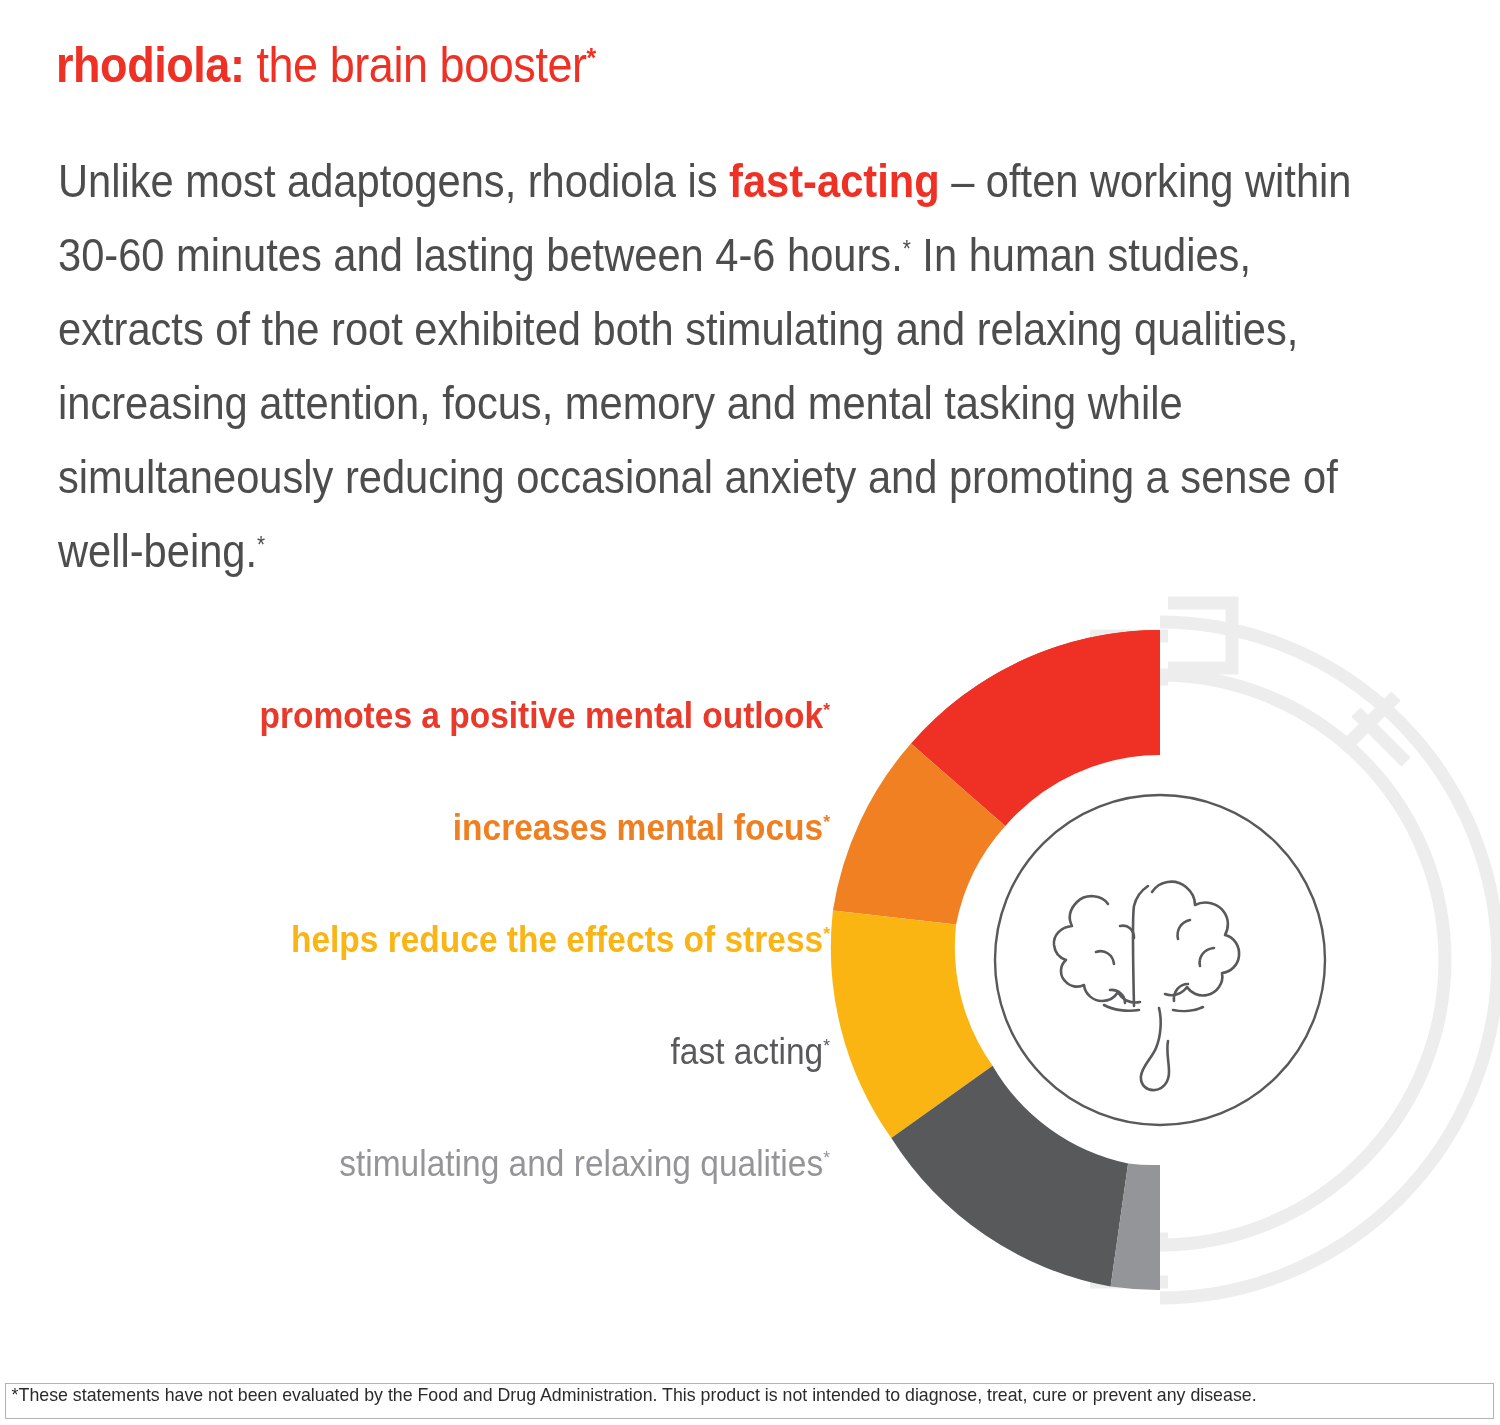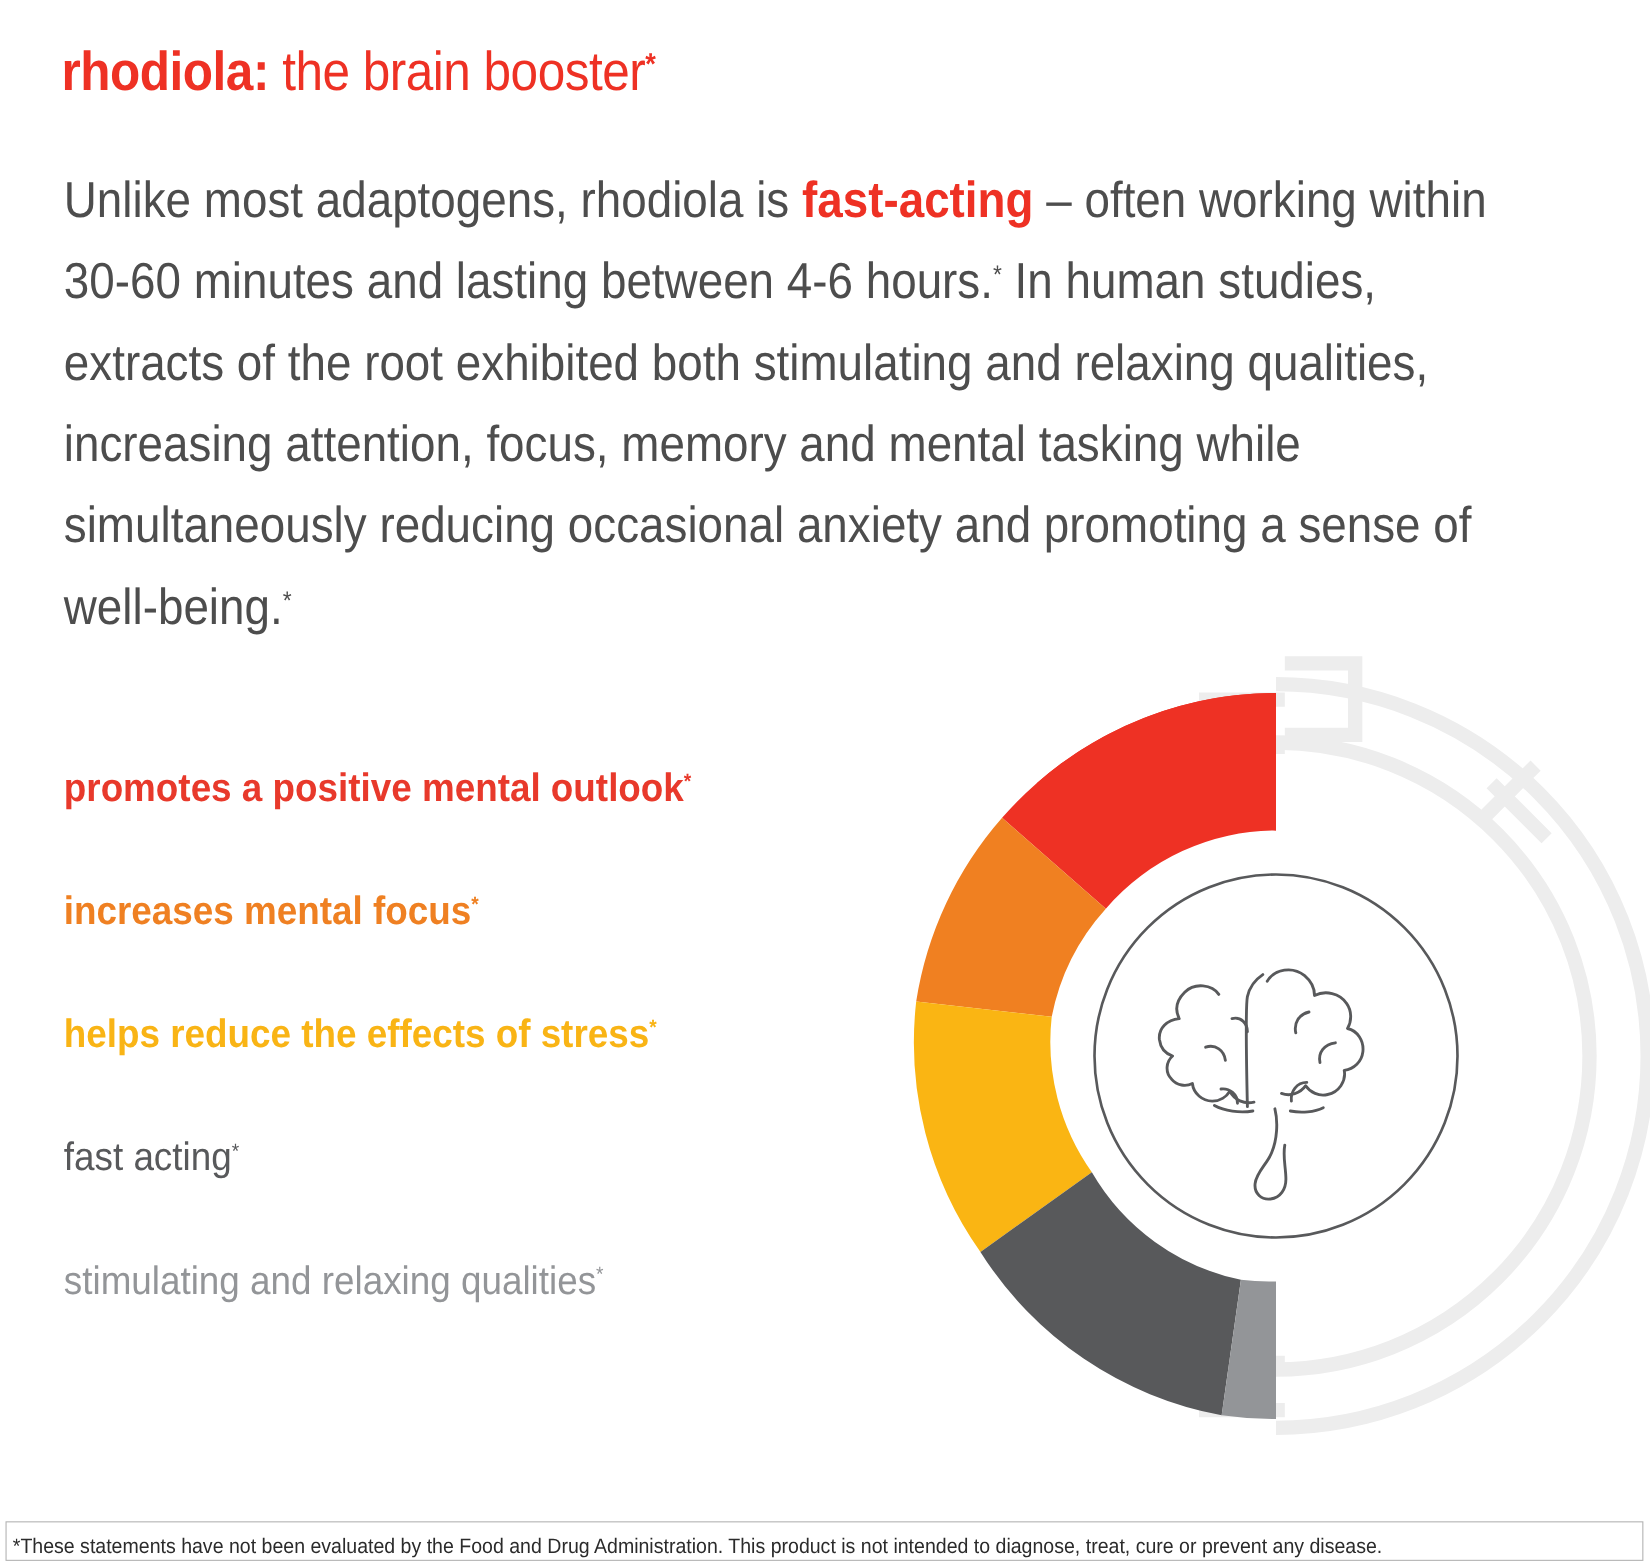--- a/index.html
+++ b/index.html
@@ -67,20 +67,21 @@
     vertical-align: 0.6em;
     line-height: 0;
   }
 
   
   .benefits {
     position: absolute;
     left: 58px;
     top: 694px;
     width: 830px;
+    text-align: right;
   }
   .benefit {
     height: 112px;
     display: block;
     white-space: nowrap;
     font-size: 36px;
     line-height: 44px;
     transform: scaleX(0.93);
     transform-origin: left top;
   }
@@ -109,21 +110,21 @@
   
   .footer-box {
     position: absolute;
     left: 5px;
     top: 1383px;
     width: 1489px;
     height: 36px;
     border: 1px solid #b3b3b3;
     box-sizing: border-box;
     display: flex;
-    align-items: flex-end;
+    align-items: flex-start;
   }
   .footer-text {
     font-size: 19px;
     line-height: 22px;
     color: #2b2b2b;
     white-space: nowrap;
     padding-left: 6px;
     transform: scaleX(0.935);
     transform-origin: left center;
   }

